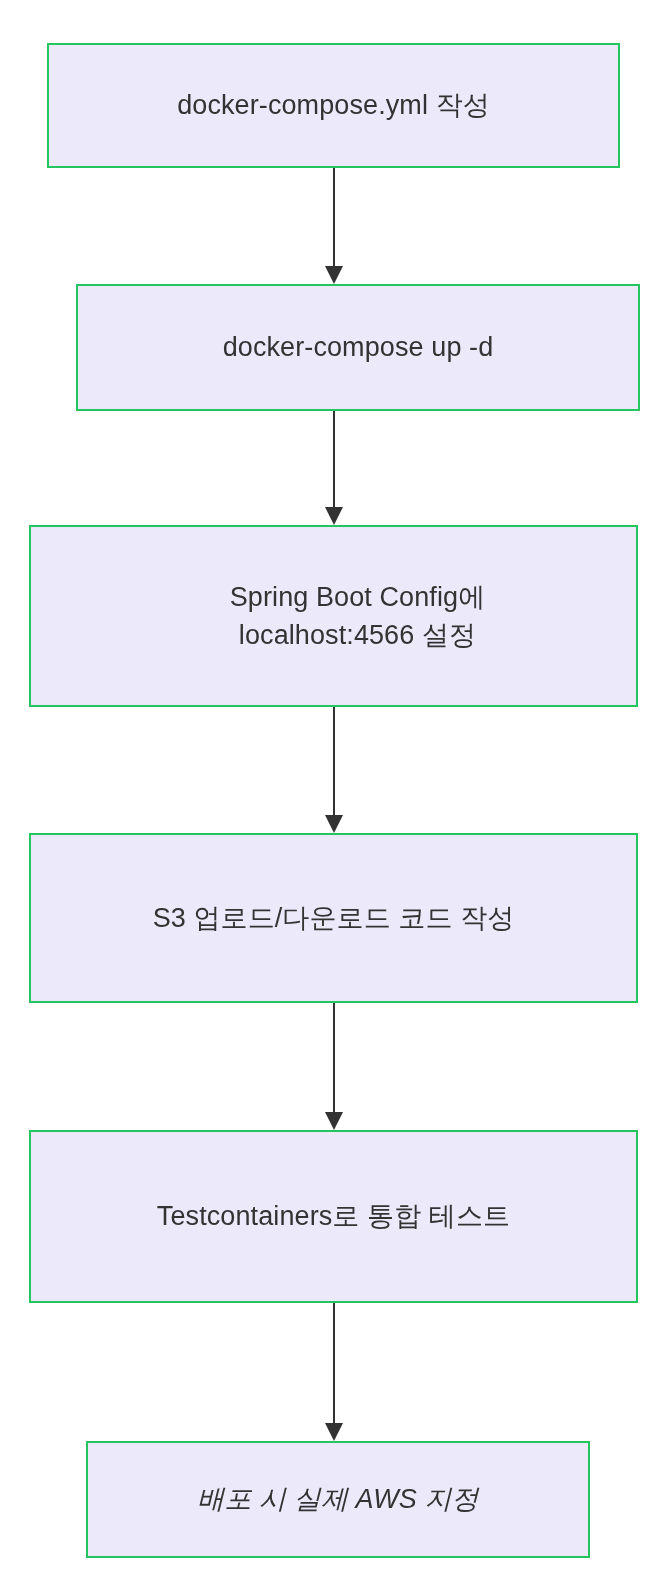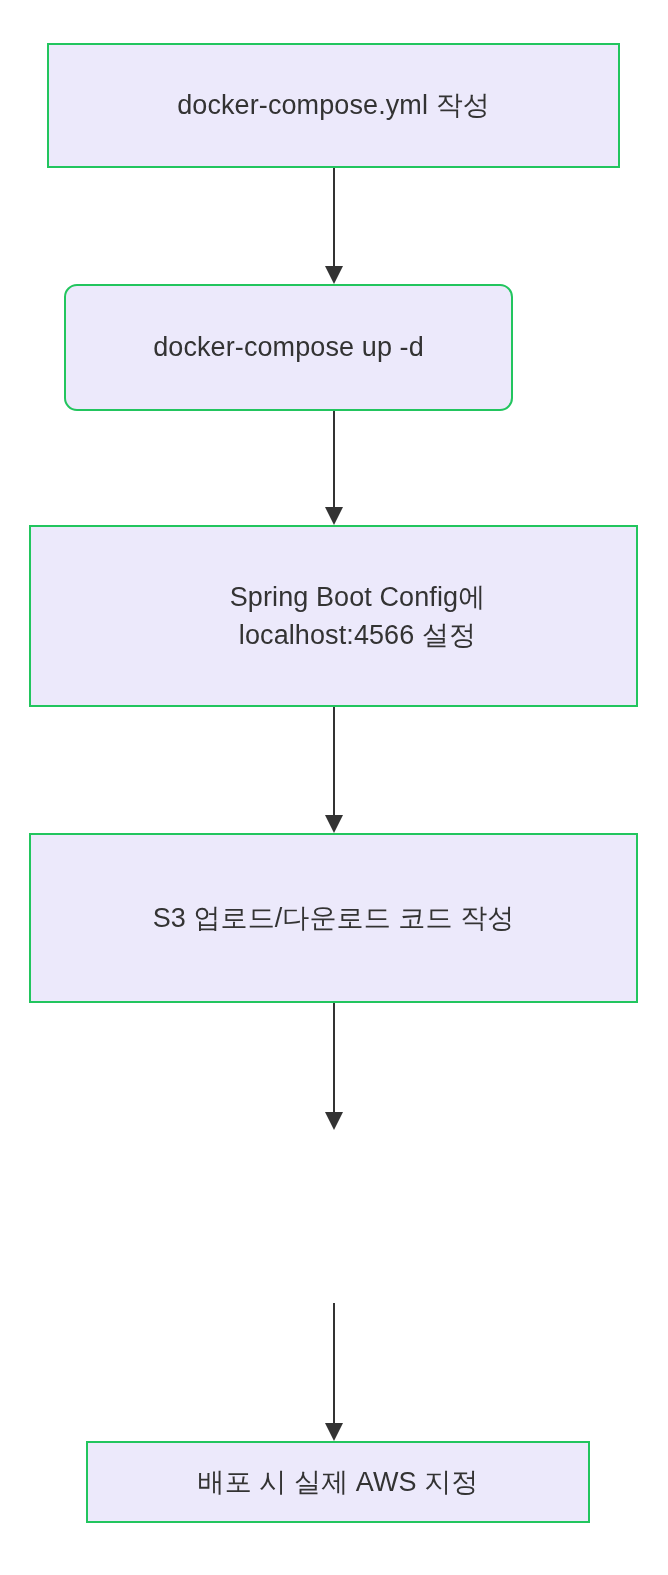--- a/index.html
+++ b/index.html
@@ -42,25 +42,25 @@
     display: block;
     color: #333333;
     font-size: 27px;
     line-height: 1.42;
     letter-spacing: 0.1px;
     padding: 0 14px;
     word-break: keep-all;
   }
   
   .n0 { left: 47px;  top: 43px;   width: 573px; height: 125px; }
-  .n1 { left: 64px;  top: 284px;  width: 449px; height: 127px; border-radius: 13px; }
+  .n1 { left: 76px;  top: 284px;  width: 564px; height: 127px; }
   .n2 { left: 29px;  top: 525px;  width: 609px; height: 182px; padding-left: 48px; }
   .n3 { left: 29px;  top: 833px;  width: 609px; height: 170px; text-align: center; }
   .n4 { left: 29px;  top: 1130px; width: 609px; height: 173px; }
-  .n5 { left: 86px;  top: 1441px; width: 504px; height: 82px; }
+  .n5 { left: 86px;  top: 1441px; width: 504px; height: 117px; font-style: italic; }
 
   .n2 .node-label { max-width: 360px; }
   .n3 .node-label { max-width: 470px; }
   .n4 .node-label { max-width: 460px; }
 </style>
 </head>
 <body>
 
 <div id="flowchart">
 
@@ -97,18 +97,21 @@
   </div>
 
   <div class="node n2">
     <span class="node-label">Spring Boot Config에 localhost:4566 설정</span>
   </div>
 
   <div class="node n3">
     <span class="node-label">S3 업로드/다운로드 코드 작성</span>
   </div>
 
+  <div class="node n4">
+    <span class="node-label">Testcontainers로 통합 테스트</span>
+  </div>
 
   <div class="node n5">
     <span class="node-label">배포 시 실제 AWS 지정</span>
   </div>
 
 </div>
 
 </body></html>

